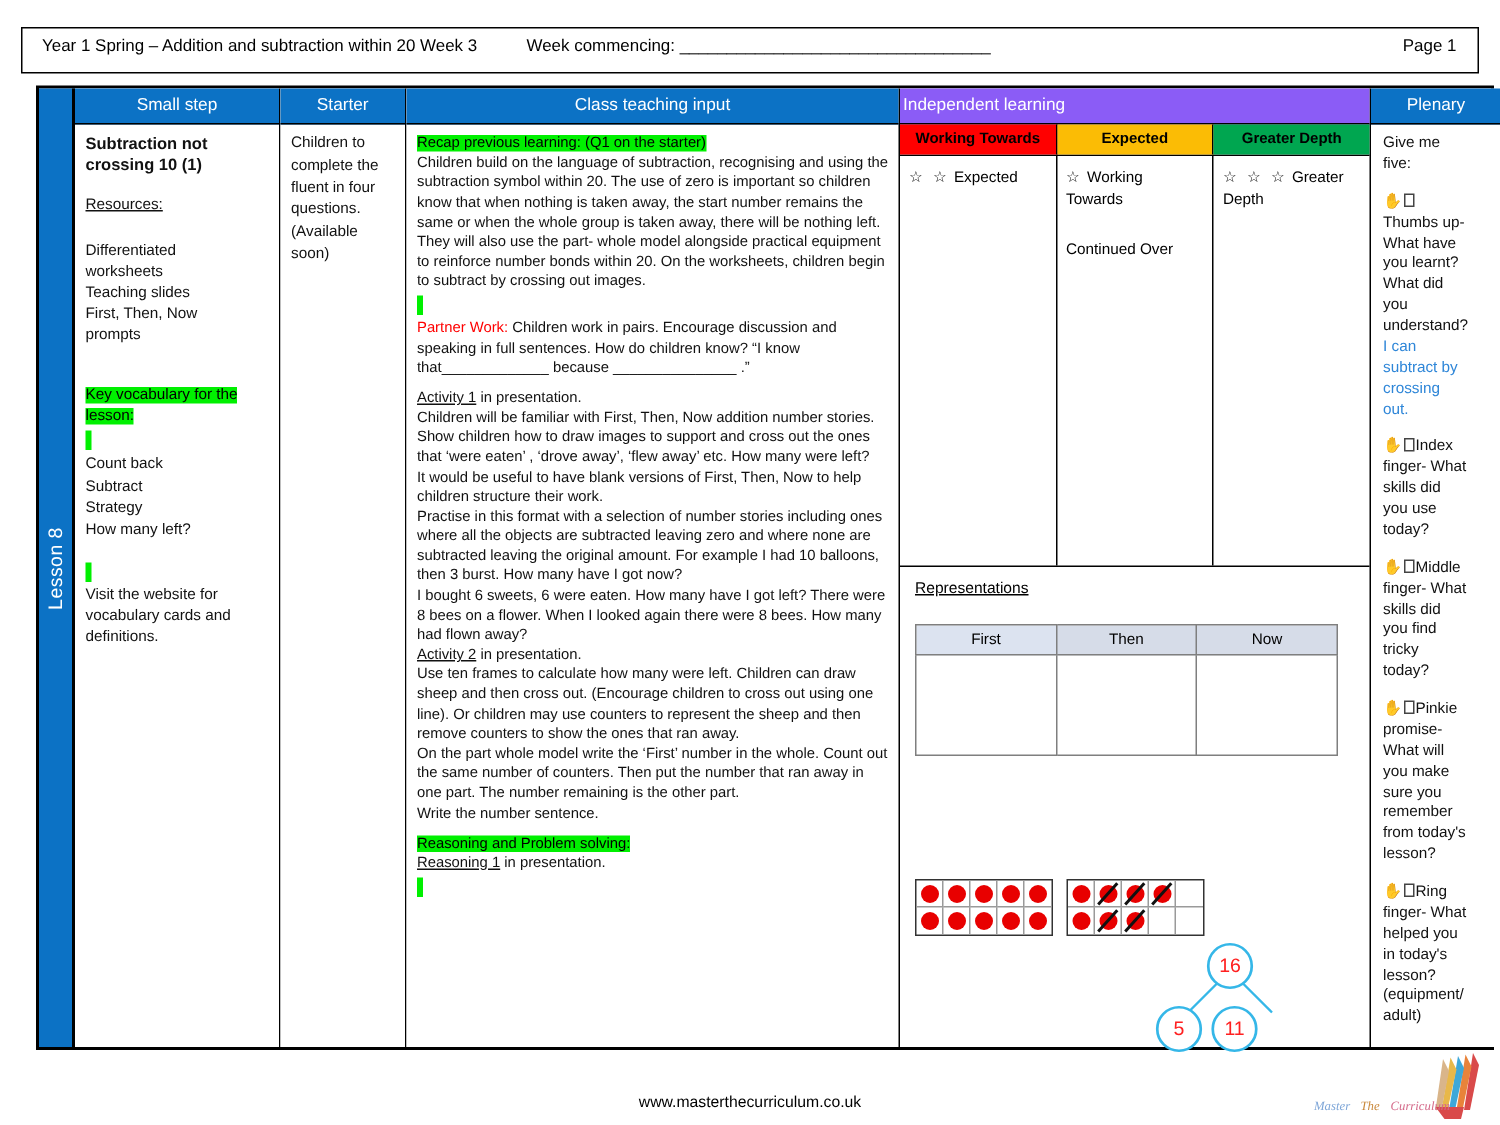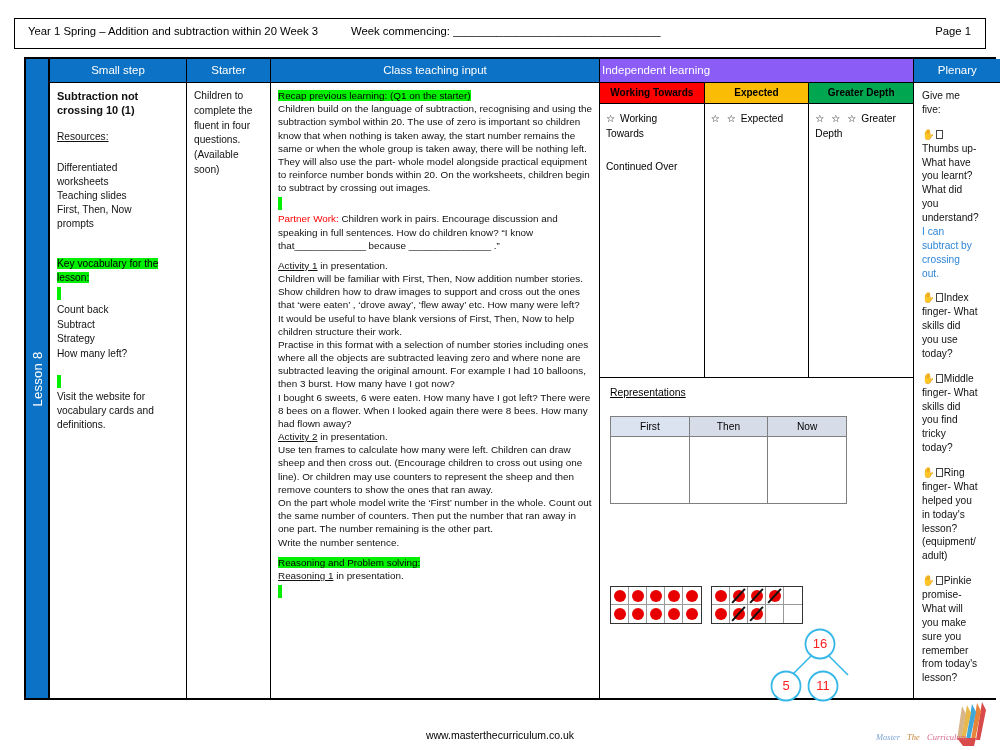--- a/index.html
+++ b/index.html
@@ -157,21 +157,21 @@
 
   .reps {
     flex: 1 1 auto;
     padding: 9px 10px 20px 10px;
     position: relative;
   }
   .reps-title { font-size: 10.4px; text-decoration: underline; }
 
   .ftn {
     margin-top: 18px;
-    width: 237px;
+    width: 282px;
     border-collapse: collapse;
     table-layout: fixed;
   }
   .ftn th {
     background: #D6DCE8;
     border: 1px solid #7F7F7F;
     font-size: 10.2px; font-weight: normal;
     color: #000; height: 20px;
   }
   .ftn th:first-child { background: #DCE3F0; }
@@ -311,27 +311,27 @@
 
     <div class="col col-indep">
       <div class="indep-head">Independent learning</div>
       <div class="indep-sub">
         <div class="isub" style="background: rgb(255, 0, 0);">Working Towards</div>
         <div class="isub" style="background: rgb(251, 188, 5);">Expected</div>
         <div class="isub" style="background: rgb(0, 166, 80);">Greater Depth</div>
       </div>
       <div class="indep-cells">
         <div class="icell">
+          <span class="stars">☆ ☆</span>
+          <span>Expected</span>
+        </div>
+        <div class="icell">
           <span class="stars">☆</span>
           <span>Working Towards</span>
           <div class="cont">Continued Over</div>
-        </div>
-        <div class="icell">
-          <span class="stars">☆ ☆</span>
-          <span>Expected</span>
         </div>
         <div class="icell">
           <span class="stars">☆ ☆ ☆</span>
           <span>Greater Depth</span>
         </div>
       </div>
 
       <div class="reps">
         <div class="reps-title">Representations</div>
 
@@ -441,22 +441,22 @@
       </div>
     </div>
 
     <div class="col col-plenary">
       <div class="chead">Plenary</div>
       <div class="cbody plen" id="plenary-body">
           <p><span>Give me five:</span></p>
           <p><span>✋</span><span class="tofu"></span><span>Thumbs up- What have you learnt? What did you understand?</span><span class="blue"> I can subtract by crossing out.</span></p>
           <p><span>✋</span><span class="tofu"></span><span>Index finger- What skills did you use today?</span></p>
           <p><span>✋</span><span class="tofu"></span><span>Middle finger- What skills did you find tricky today?</span></p>
+          <p><span>✋</span><span class="tofu"></span><span>Pinkie promise- What will you make sure you remember from today's lesson?</span></p>
           <p><span>✋</span><span class="tofu"></span><span>Ring finger- What helped you in today's lesson? (equipment/ adult)</span></p>
-          <p><span>✋</span><span class="tofu"></span><span>Pinkie promise- What will you make sure you remember from today's lesson?</span></p>
         </div>
     </div>
 
   </div>
 
   <div class="footer-url">www.masterthecurriculum.co.uk</div>
 
   <div class="logo">
     <svg width="120" height="48" viewBox="0 0 120 48">
       <g transform="translate(82,0)">

